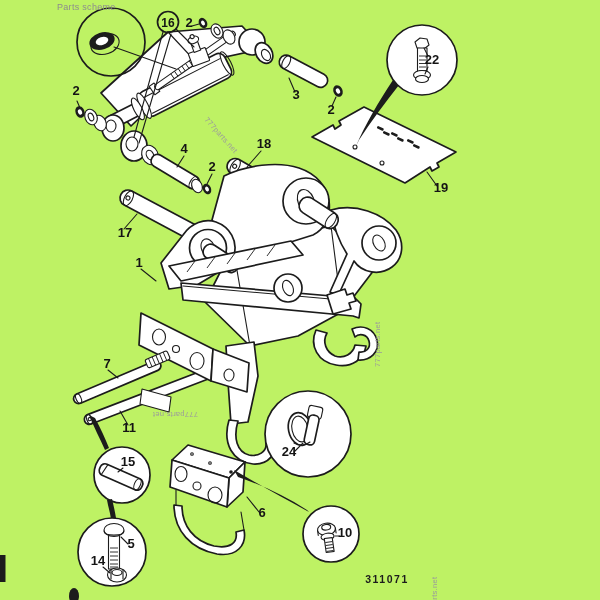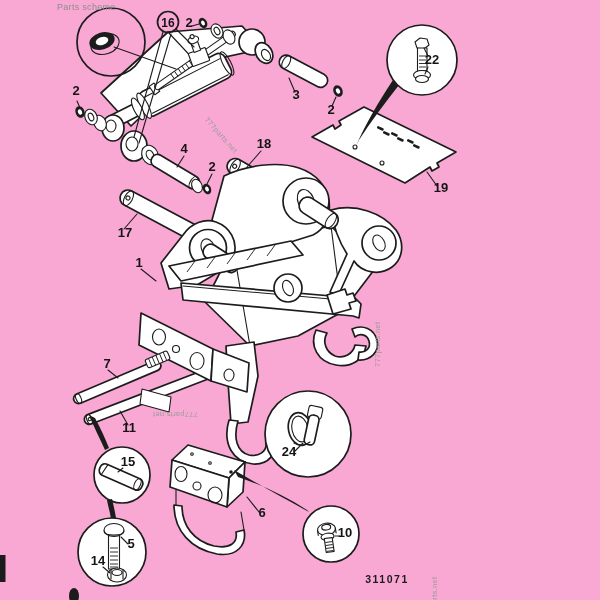--- a/index.html
+++ b/index.html
@@ -1,16 +1,16 @@
 <!DOCTYPE html>
 <html><head>
 <meta charset="utf-8">
 <style>
   html,body{margin:0;padding:0;background:#ffffff;}
-  #stage{position:relative;width:600px;height:600px;background:#f9a8d4;overflow:hidden;
+  #stage{position:relative;width:600px;height:600px;background:#bef264;overflow:hidden;
          font-family:"Liberation Sans",sans-serif;}
   svg{display:block}
   .ln{fill:none;stroke:#1c1c1c;stroke-width:1.7;stroke-linejoin:round;stroke-linecap:round}
   .ln2{fill:none;stroke:#1c1c1c;stroke-width:1.1;stroke-linejoin:round;stroke-linecap:round}
   .wh{fill:#ffffff;stroke:#1c1c1c;stroke-width:1.7;stroke-linejoin:round;stroke-linecap:round}
   .wh2{fill:#ffffff;stroke:#1c1c1c;stroke-width:1.1;stroke-linejoin:round;stroke-linecap:round}
   .dk{fill:#1c1c1c;stroke:none}
   .hat{fill:none;stroke:#1c1c1c;stroke-width:0.9}
   .plabel{font-family:"Liberation Sans",sans-serif;font-weight:700;font-size:13px;
           fill:#141414;text-anchor:middle}

